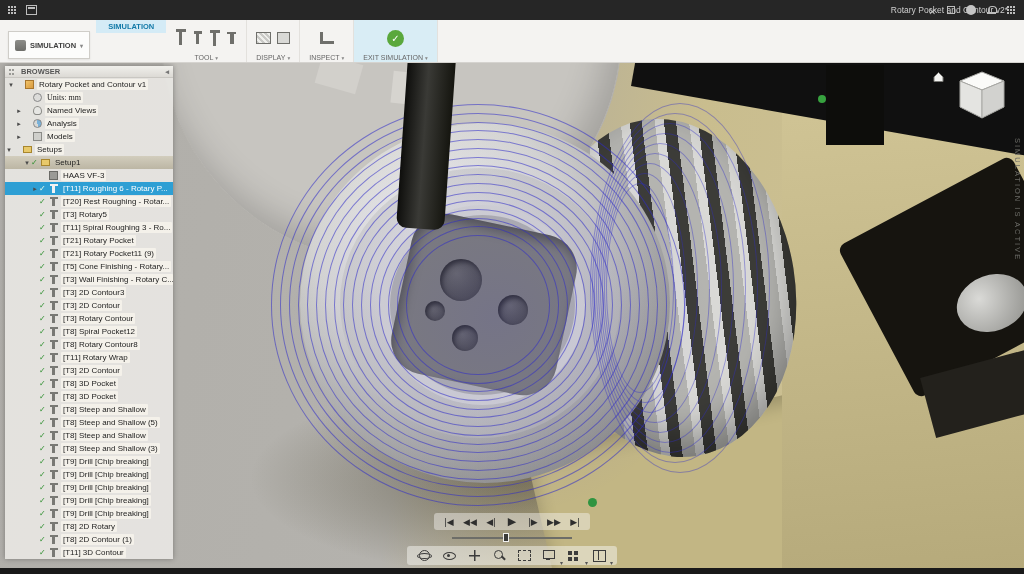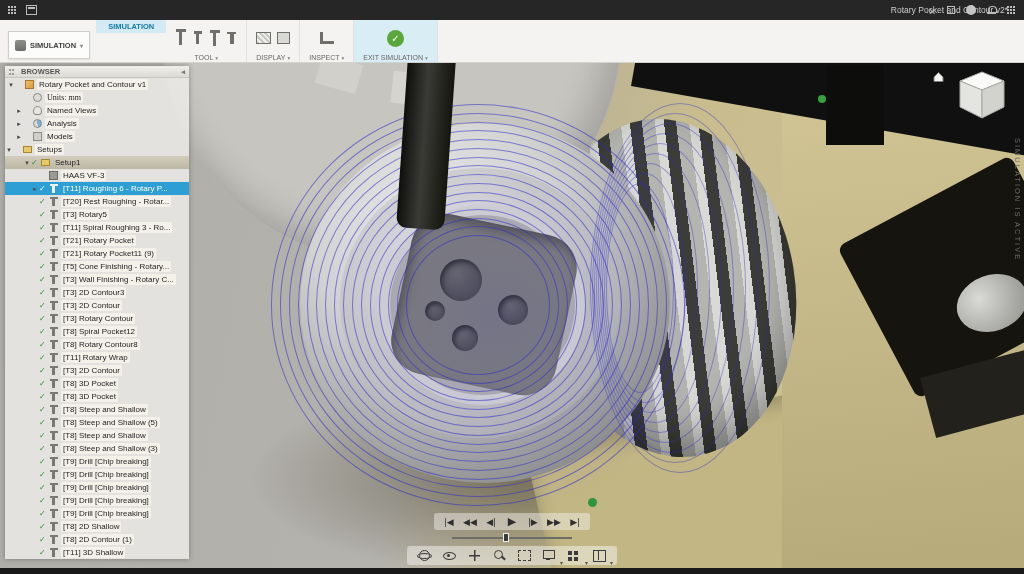--- a/index.html
+++ b/index.html
@@ -111,21 +111,21 @@
   .green-dot1 { left:588px; top:435px; width:9px; height:9px; border-radius:50%; background:#2f9440; }
   .green-dot2 { left:818px; top:32px; width:8px; height:8px; border-radius:50%; background:#37a23f; }
 
   .viewcube { position:absolute; right:14px; top:6px; width:78px; height:60px; z-index:6; cursor:pointer; }
   .vc-home { position:absolute; left:0; top:2px; }
   .vc-cube { position:absolute; right:0; top:0; }
   .vtext { position:absolute; right:2px; top:75px; writing-mode:vertical-rl; font-size:7.5px;
     color:#6b6b66; letter-spacing:2px; z-index:6; }
 
   
-  .browser { position:absolute; top:66px; left:5px; width:184px; max-height:494px;
+  .browser { position:absolute; top:66px; left:5px; width:168px; max-height:494px;
     background:rgba(237,236,232,.84); box-shadow:0 0 5px rgba(0,0,0,.3); z-index:7; overflow:hidden; }
   .b-header { height:12px; background:linear-gradient(#f0efeb,#dcdad5); display:flex; align-items:center;
     gap:4px; font-size:7.5px; font-weight:bold; color:#555; padding:0 4px; border-bottom:1px solid #c9c7c2; }
   .b-grip { width:8px; height:6px;
     background:linear-gradient(#9a9a96,#9a9a96) 0 0/2px 2px no-repeat,
                linear-gradient(#9a9a96,#9a9a96) 3px 0/2px 2px no-repeat,
                linear-gradient(#9a9a96,#9a9a96) 0 4px/2px 2px no-repeat,
                linear-gradient(#9a9a96,#9a9a96) 3px 4px/2px 2px no-repeat; }
   .b-collapse { margin-left:auto; color:#777; font-size:7px; cursor:pointer; }
   .trow { display:flex; align-items:center; height:13px; font-size:8px; color:#1d1d1d;
@@ -529,33 +529,33 @@
       <div class="trow" style="padding-left: 26px;">
         <span class="caret"></span>
         <span class="check">✓</span>
         <span class="ti ti-tool"></span>
         <span class="tlabel">[T9] Drill [Chip breaking]</span>
       </div>
       <div class="trow" style="padding-left: 26px;">
         <span class="caret"></span>
         <span class="check">✓</span>
         <span class="ti ti-tool"></span>
-        <span class="tlabel">[T8] 2D Shallow</span>
+        <span class="tlabel">[T8] 2D Rotary</span>
       </div>
       <div class="trow" style="padding-left: 26px;">
         <span class="caret"></span>
         <span class="check">✓</span>
         <span class="ti ti-tool"></span>
         <span class="tlabel">[T8] 2D Contour (1)</span>
       </div>
       <div class="trow" style="padding-left: 26px;">
         <span class="caret"></span>
         <span class="check">✓</span>
         <span class="ti ti-tool"></span>
-        <span class="tlabel">[T11] 3D Shallow</span>
+        <span class="tlabel">[T11] 3D Contour</span>
       </div>
     </div>
 </div>
 
 <div class="playback">
   <span class="pb">|◀</span>
   <span class="pb">◀◀</span>
   <span class="pb">◀|</span>
   <span class="pb play">▶</span>
   <span class="pb">|▶</span>

